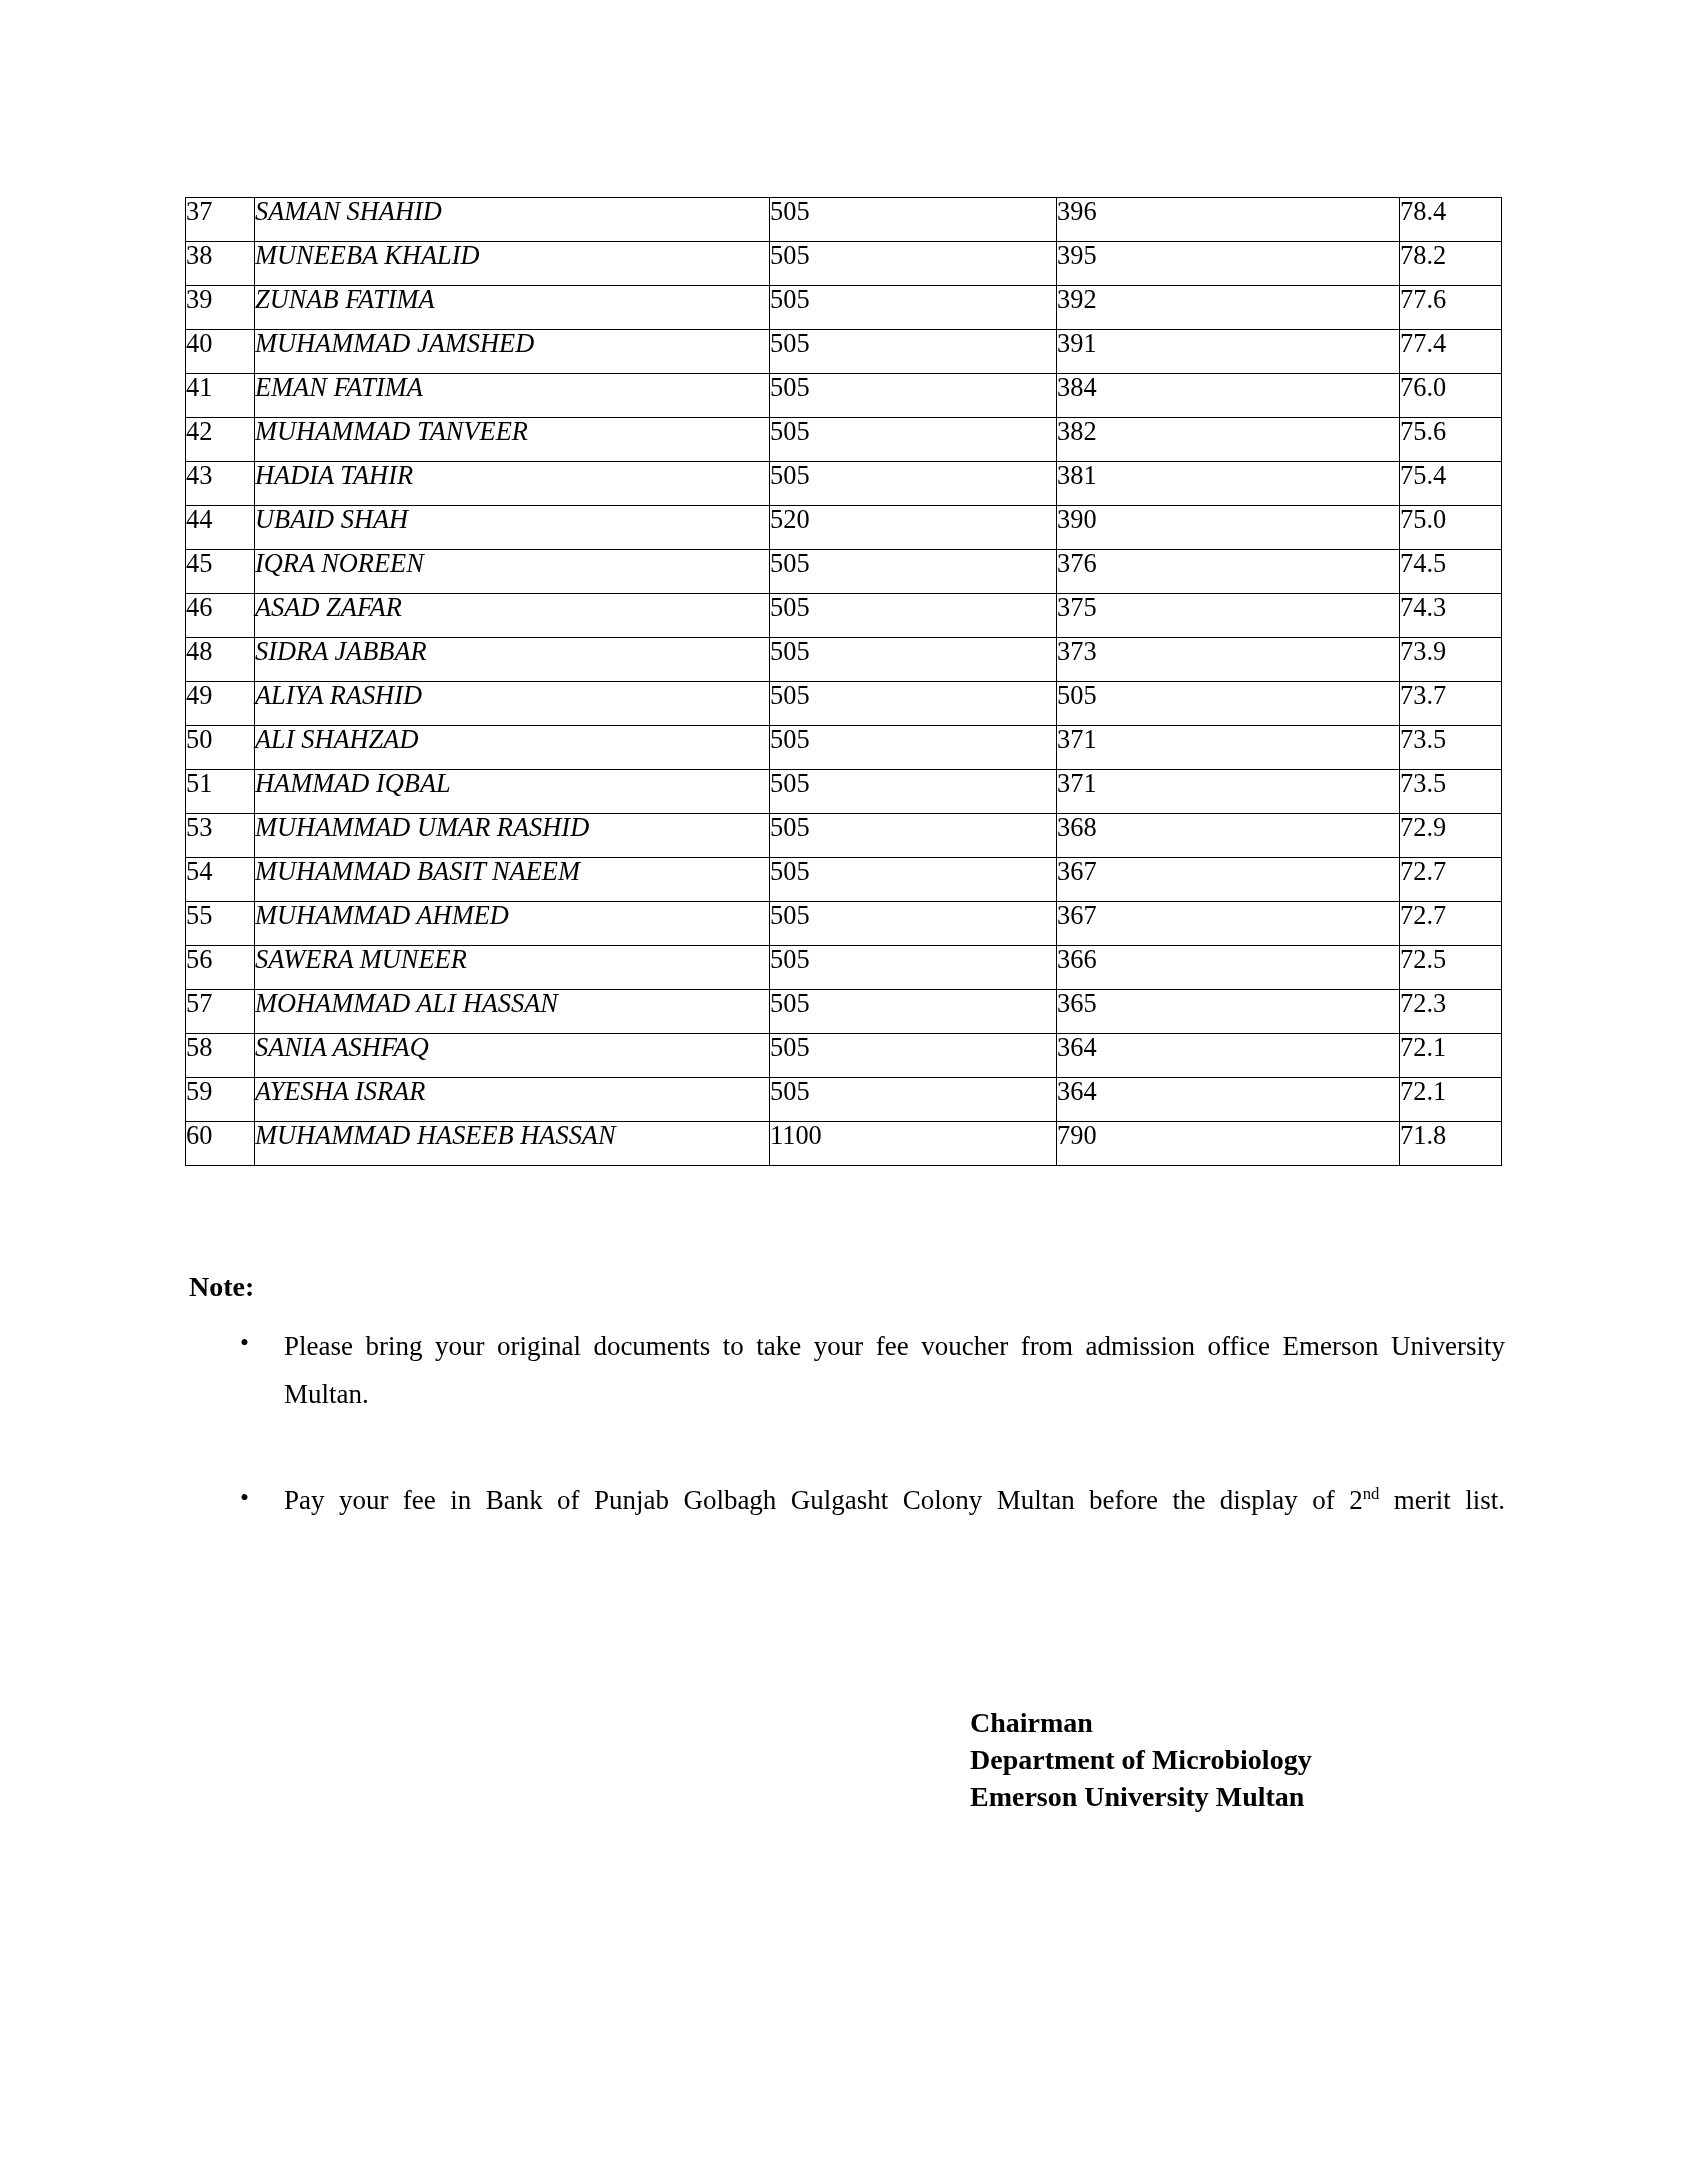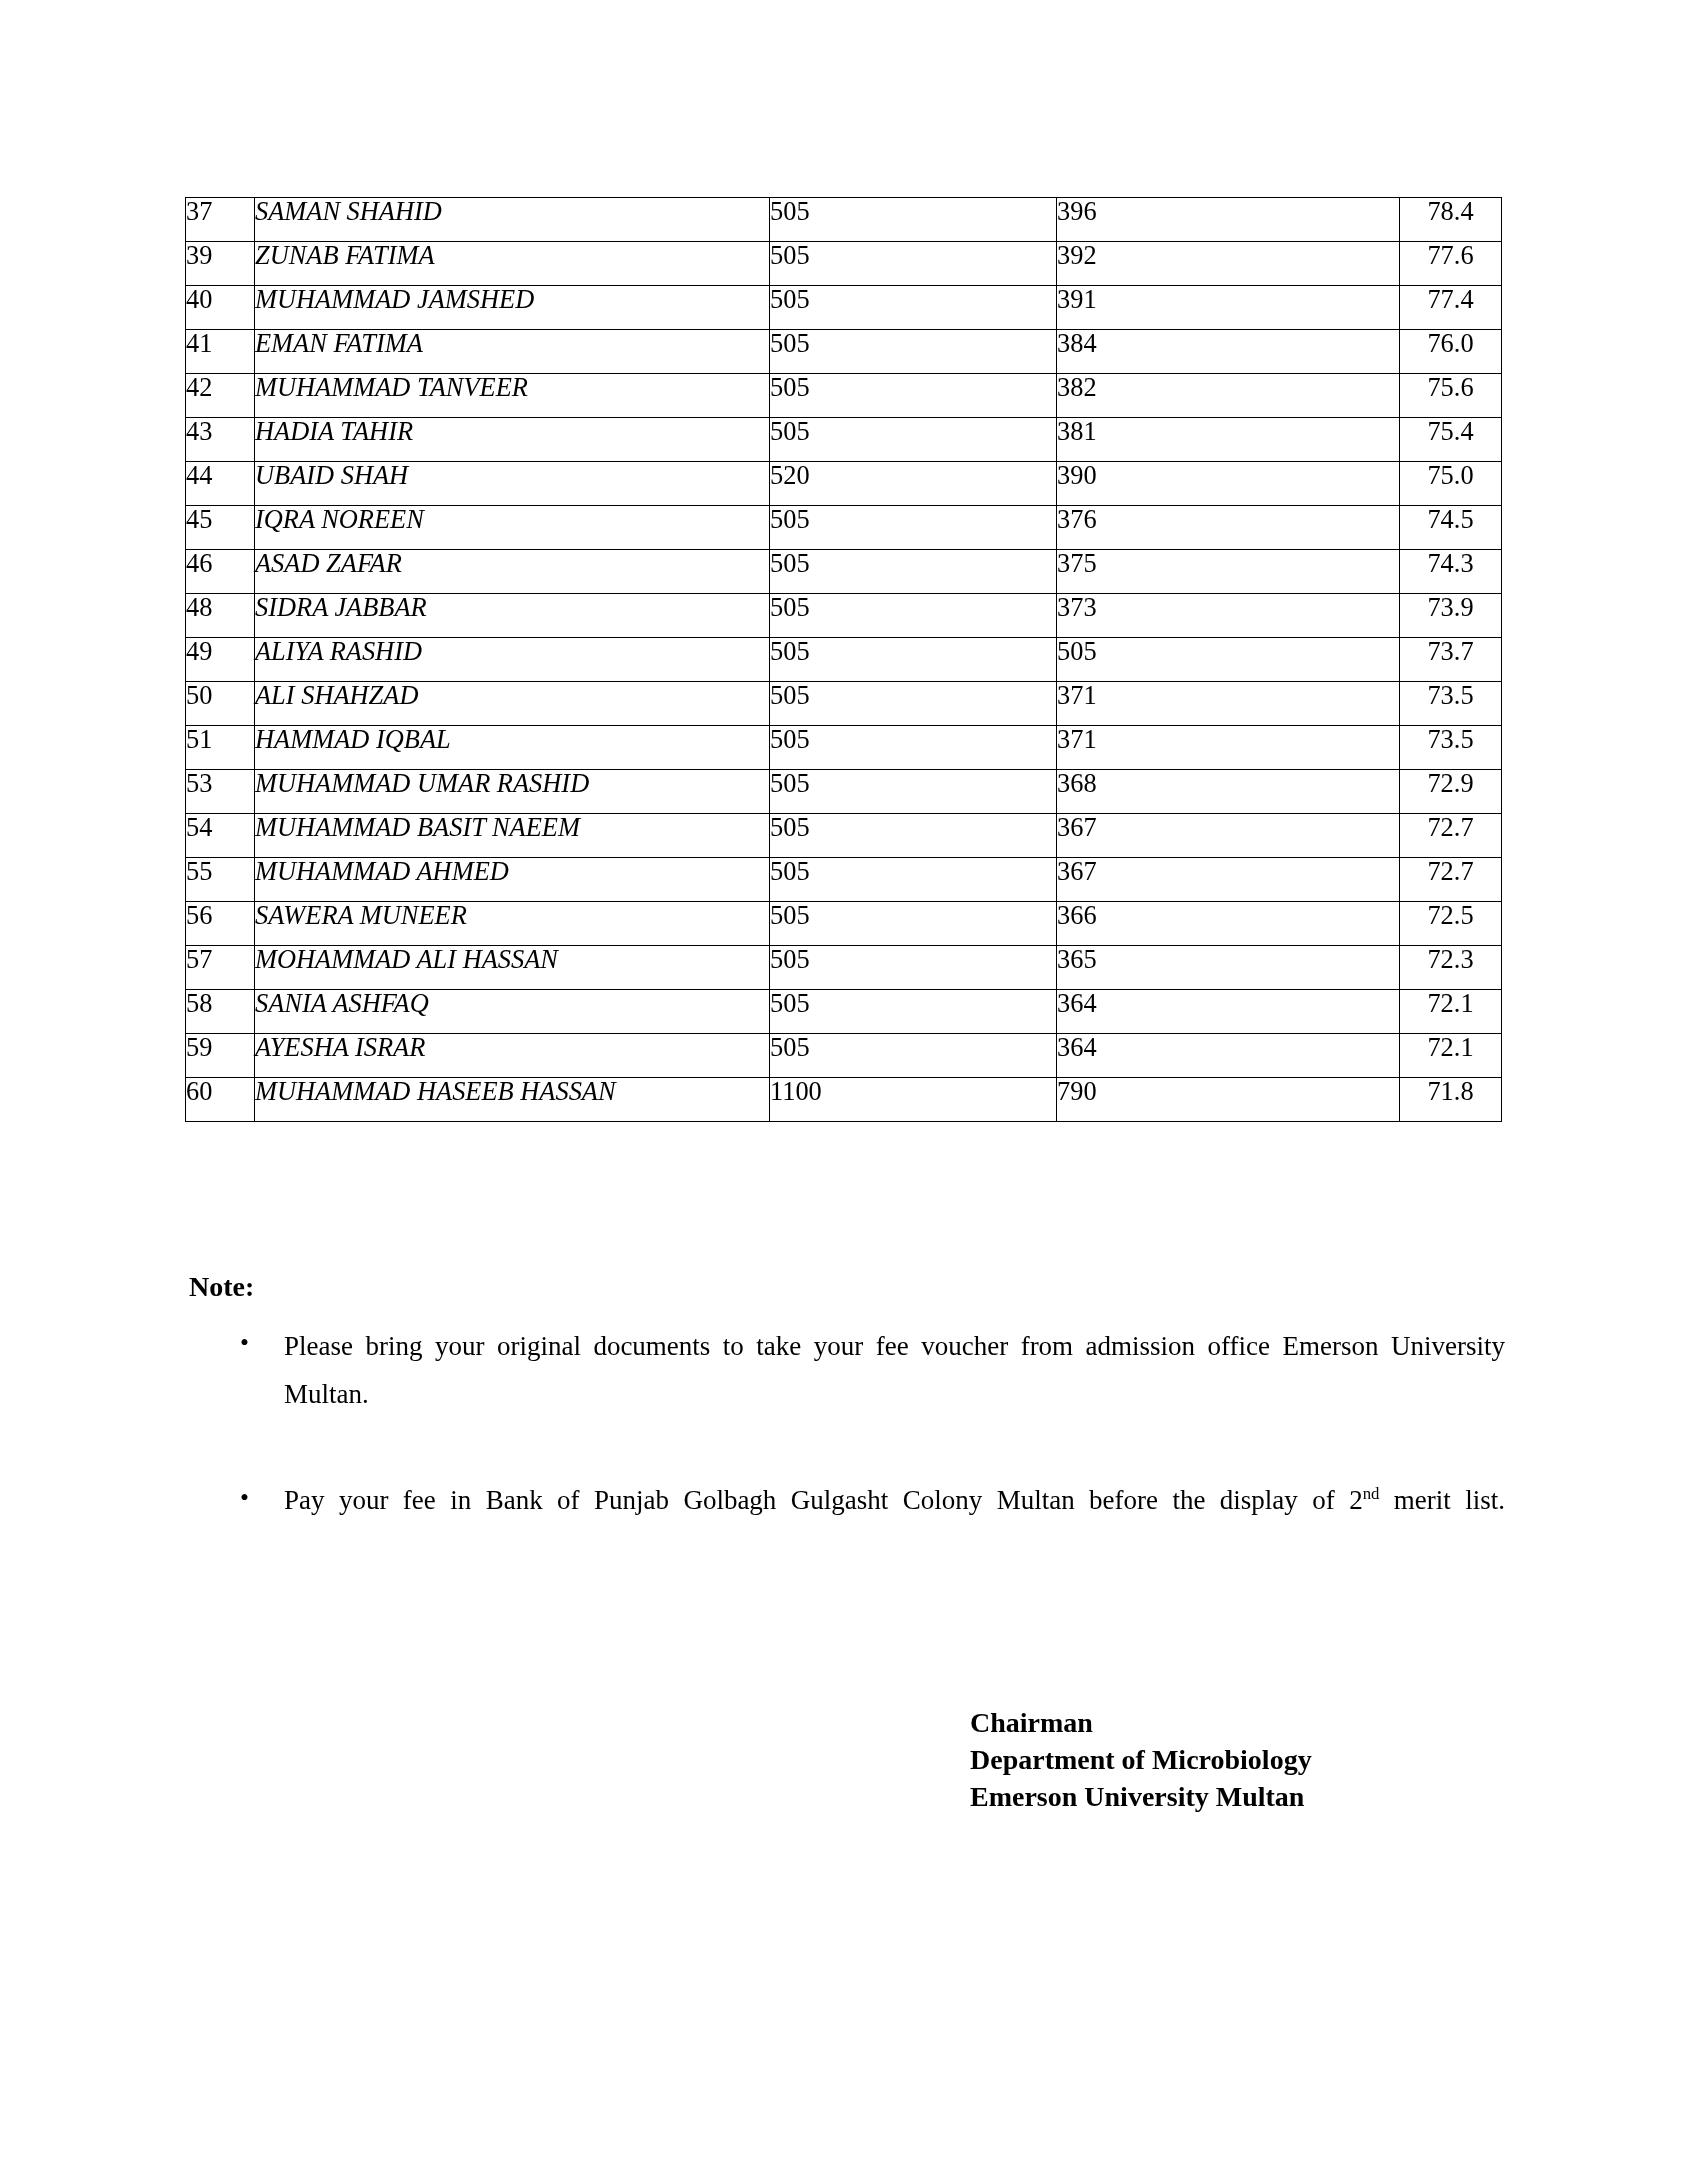--- a/index.html
+++ b/index.html
@@ -67,21 +67,20 @@
   }
   td.num {
     padding-left: 12px;
     vertical-align: bottom;
     padding-bottom: 2.6px;
   }
   td.pct {
     padding-left: 9.4px;
     vertical-align: bottom;
     padding-bottom: 2.6px;
-    text-align: center;
   }
 
   
   .note-heading {
     position: absolute;
     left: 189px;
     top: 1271px;
     font-size: 28px;
     font-weight: bold;
     font-family: "Liberation Serif", "DejaVu Serif", serif;
@@ -160,20 +159,27 @@
       </colgroup>
       <tbody id="merit-table-body">
           <tr>
             <td class="sr">37</td>
             <td class="name">SAMAN SHAHID</td>
             <td class="num">505</td>
             <td class="num">396</td>
             <td class="pct">78.4</td>
           </tr>
           <tr>
+            <td class="sr">38</td>
+            <td class="name">MUNEEBA KHALID</td>
+            <td class="num">505</td>
+            <td class="num">395</td>
+            <td class="pct">78.2</td>
+          </tr>
+          <tr>
             <td class="sr">39</td>
             <td class="name">ZUNAB FATIMA</td>
             <td class="num">505</td>
             <td class="num">392</td>
             <td class="pct">77.6</td>
           </tr>
           <tr>
             <td class="sr">40</td>
             <td class="name">MUHAMMAD JAMSHED</td>
             <td class="num">505</td>

